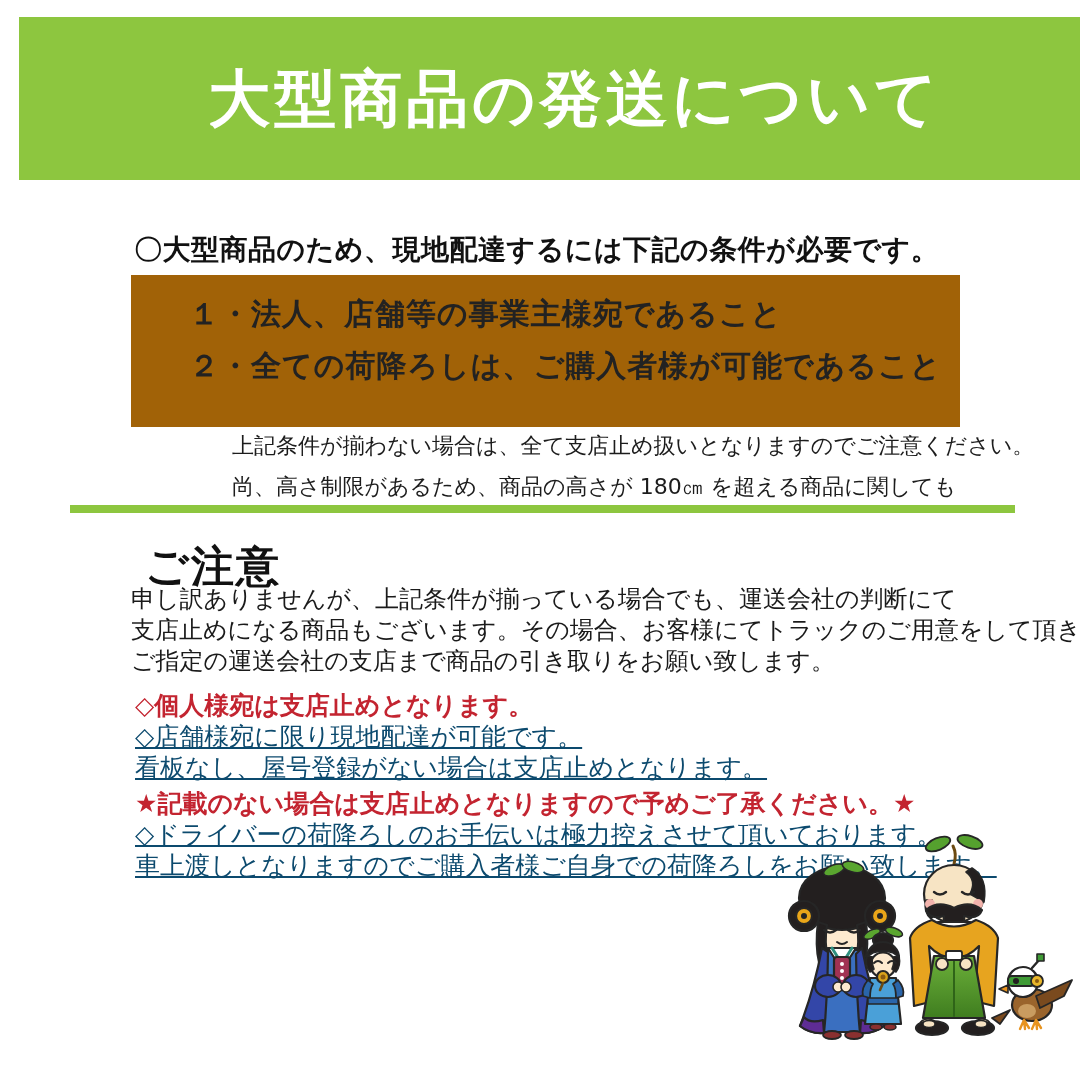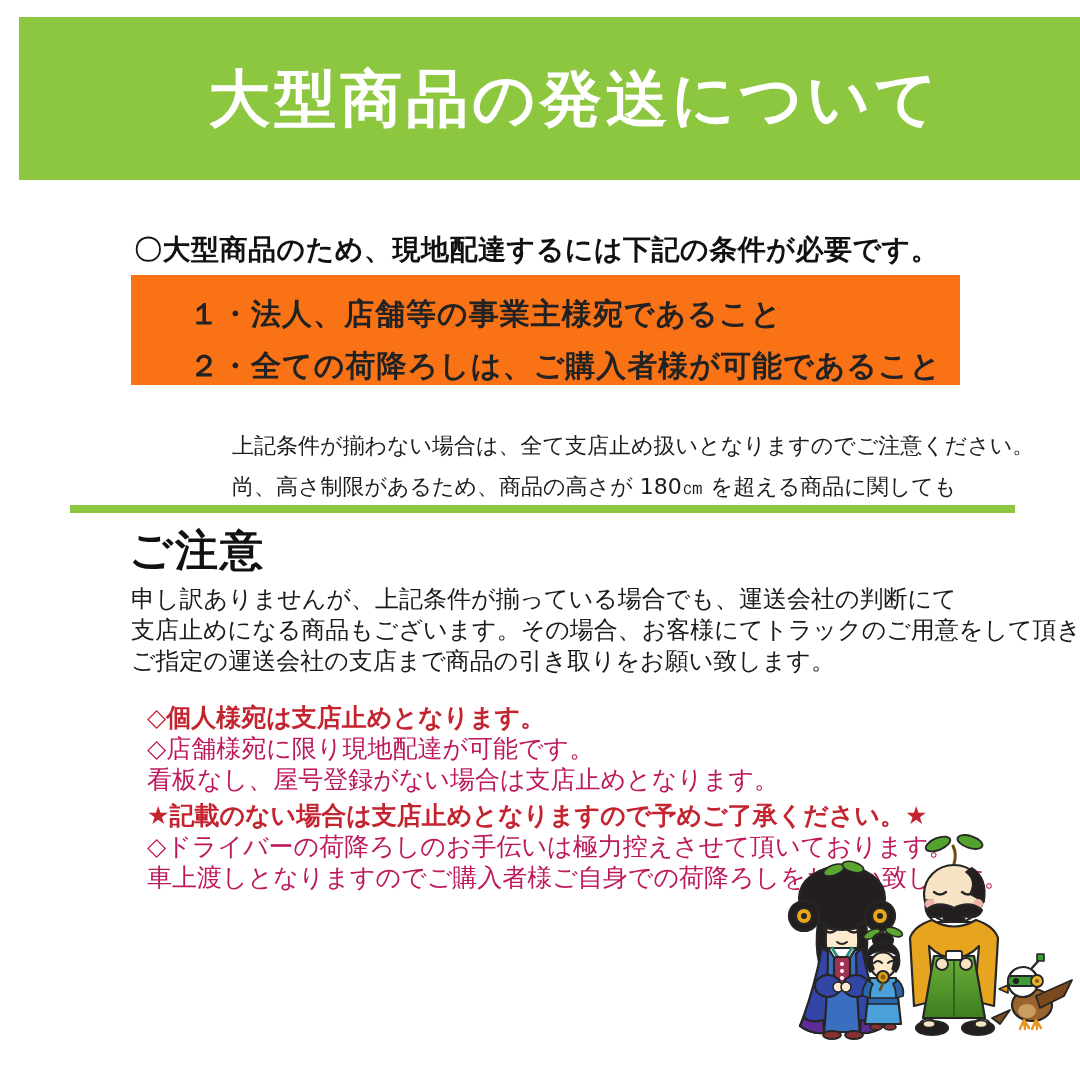--- a/index.html
+++ b/index.html
@@ -15,57 +15,57 @@
   .banner h1{
     margin:0;color:#ffffff;font-size:62px;font-weight:800;letter-spacing:4px;line-height:1;
   }
   
   .intro{
     position:absolute;left:134px;top:231px;margin:0;
     font-size:28px;font-weight:800;color:#111111;letter-spacing:0.5px;white-space:nowrap;
   }
   
   .cond-box{
-    position:absolute;left:131px;top:275px;width:829px;height:110px;background:#f97316;
+    position:absolute;left:131px;top:275px;width:829px;height:152px;background:#a16207;
   }
   .cond-box p{
     position:absolute;left:58px;margin:0;font-size:30px;font-weight:800;color:#222222;
     letter-spacing:1px;white-space:nowrap;
   }
   .cond-item-0{top:19px;}
   .cond-item-1{top:71px;}
   
   .cond-note{
     position:absolute;left:221px;top:420px;margin:0;
     font-size:22px;font-weight:400;color:#1c1c1c;line-height:30px;white-space:nowrap;
   }
   .cond-note p{margin:11px;}
   
   .divider{
     position:absolute;left:70px;top:505px;width:945px;height:8px;
     background:#8dc63f;border:none;margin:0;padding:0;
   }
   
   .caution-title{
-    position:absolute;left:129px;top:522px;margin:0;
+    position:absolute;left:129px;top:522px;margin:16px;
     font-size:43px;font-weight:800;color:#111111;letter-spacing:2px;
   }
   .caution-par{
     position:absolute;left:131px;top:584px;margin:0;
     font-size:24px;font-weight:400;color:#1a1a1a;line-height:31px;white-space:nowrap;
   }
   .caution-par p{margin:0;}
   .caution-notes{
-    position:absolute;left:131px;top:686px;margin:16px;
+    position:absolute;left:131px;top:686px;margin:4px;
     font-size:25px;line-height:31px;white-space:nowrap;
   }
   .caution-notes p{margin:0;}
   .caution-notes p:nth-child(4){margin-top:5px;}
   .caution-notes .red{color:#c32430;font-weight:800;}
-  .caution-notes .black{color:#be185d;font-weight:400;}
+  .caution-notes .black{color:#0c4a6e;font-weight:400;text-decoration:underline;}
   
   .mascot{
     position:absolute;left:780px;top:830px;width:300px;height:245px;
   }
 </style>
 </head>
 <body>
 
 <div class="page">
 

